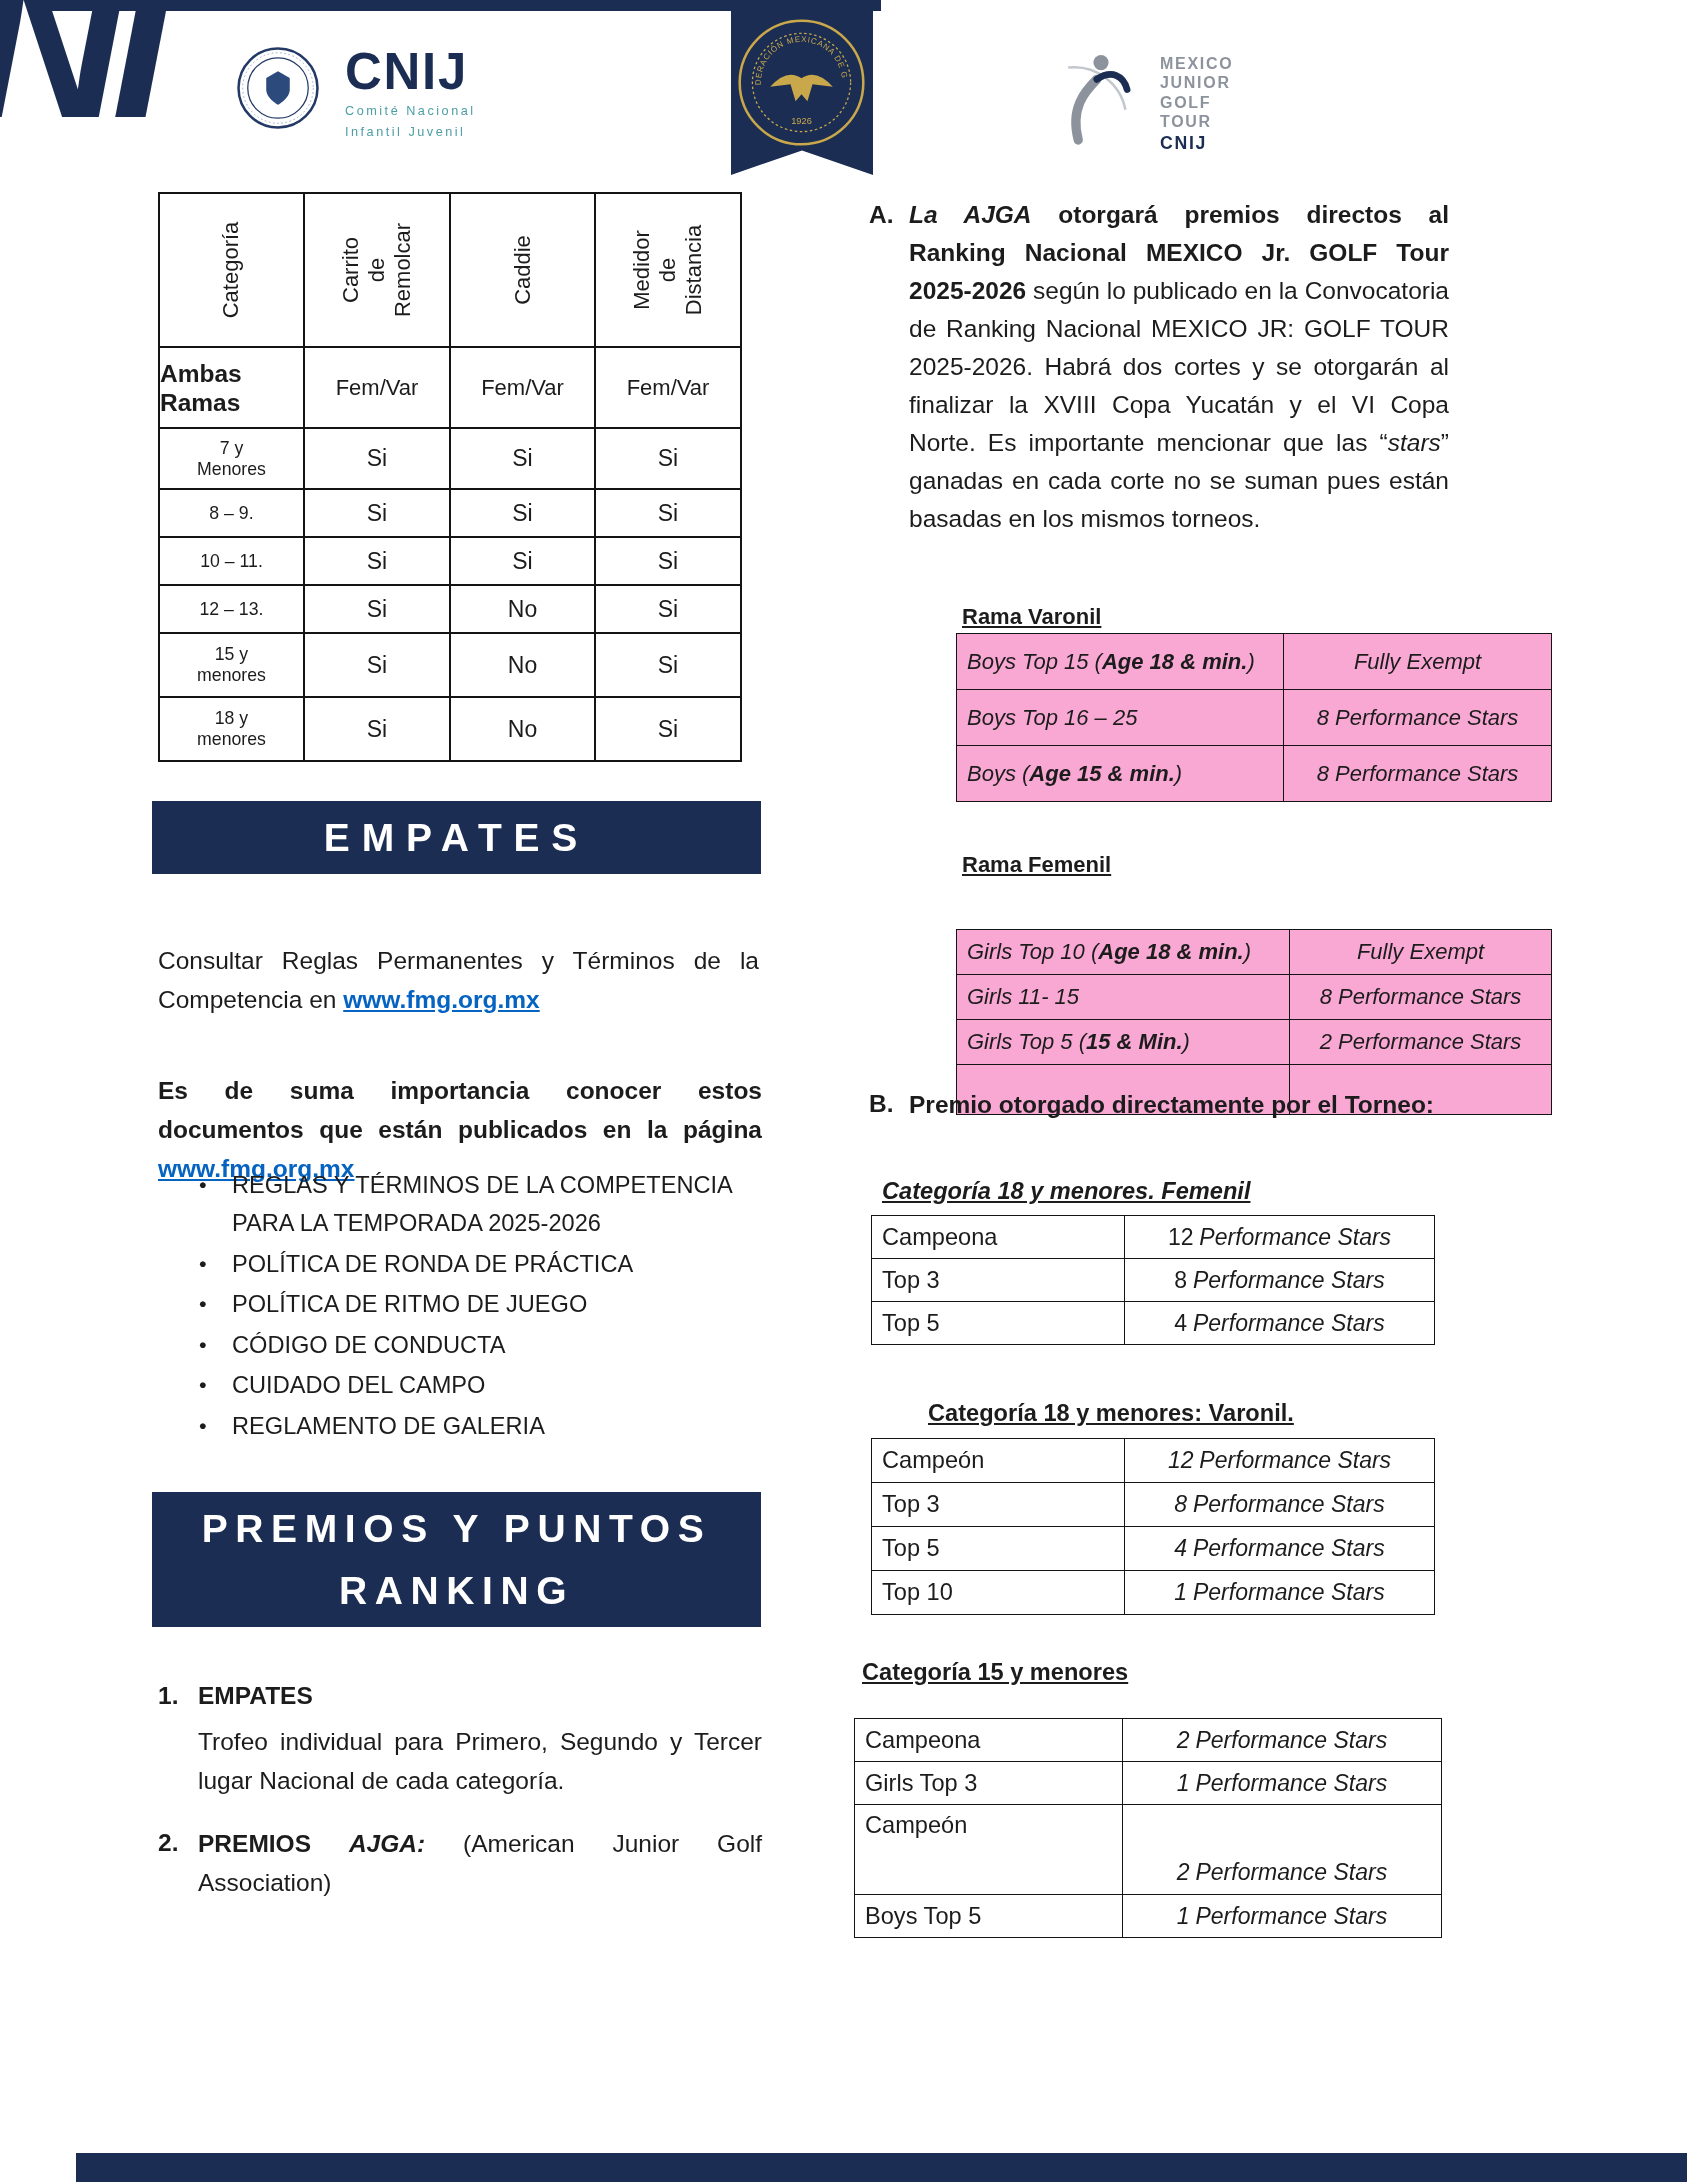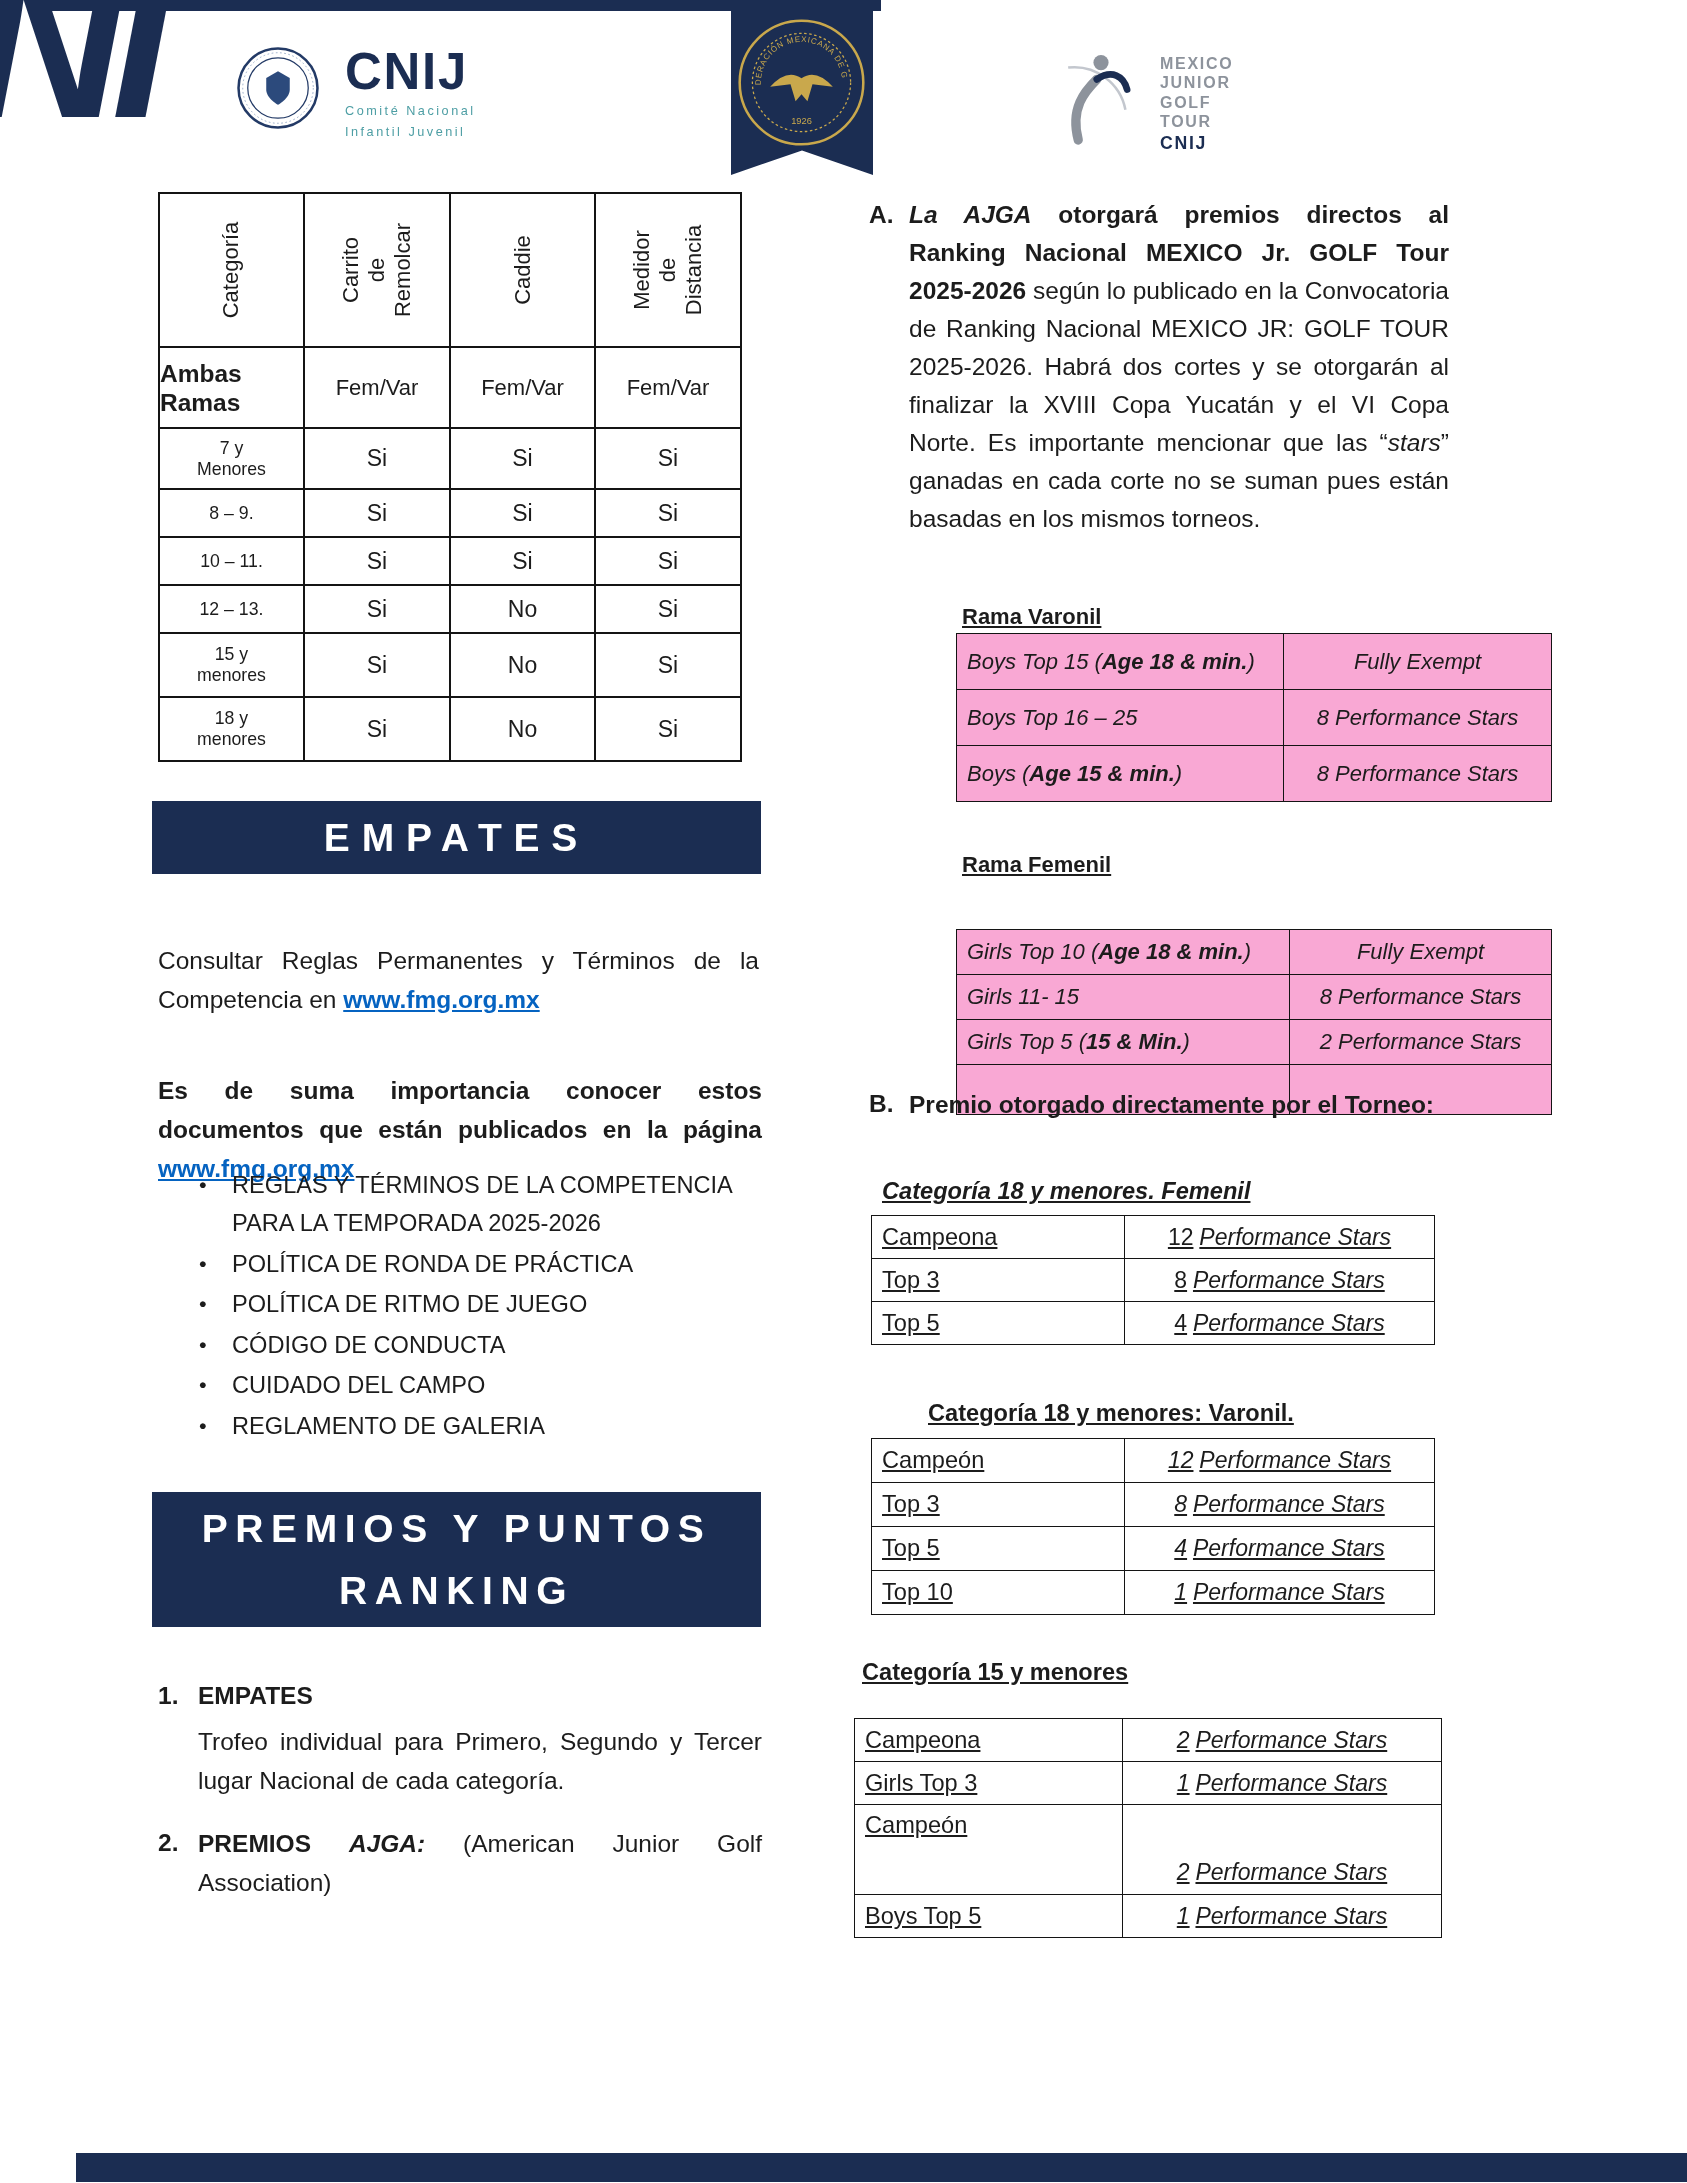--- a/index.html
+++ b/index.html
@@ -86,21 +86,21 @@
   .rf-table tr td{height:44px;}
   .rf-table tr.last td{height:49px;}
 
   .cf-title{left:882px;top:1178px;font-style:italic;}
   .cf-table{left:871px;top:1215px;width:564px;}
   .cv-title{left:928px;top:1400px;}
   .cv-table{left:871px;top:1438px;width:564px;}
   .c15-title{left:862px;top:1659px;}
   .c15-table{left:854px;top:1718px;width:587px;}
   .ctab td{border:1.7px solid #141414;padding:0;background:#fff;height:42px;}
-  .ctab{table-layout:fixed;text-decoration:underline;}
+  .ctab{table-layout:fixed;}
   .ctab .clabel{font-size:23.6px;padding-left:10px;}
   .ctab .cval{font-size:23px;text-align:center;}
   .ctab .cval .pstars{font-style:italic;margin-left:5.9px;}
   .cv-table td{height:43px;}
   .italic-num .num{font-style:italic;}
   .c15-table tr.tall td{height:81px;}
   .c15-table tr.tall .clabel{vertical-align:top;padding-top:6.7px;}
   .c15-table tr.tall .cval{vertical-align:bottom;padding-bottom:8.4px;}
 </style>
 </head>

